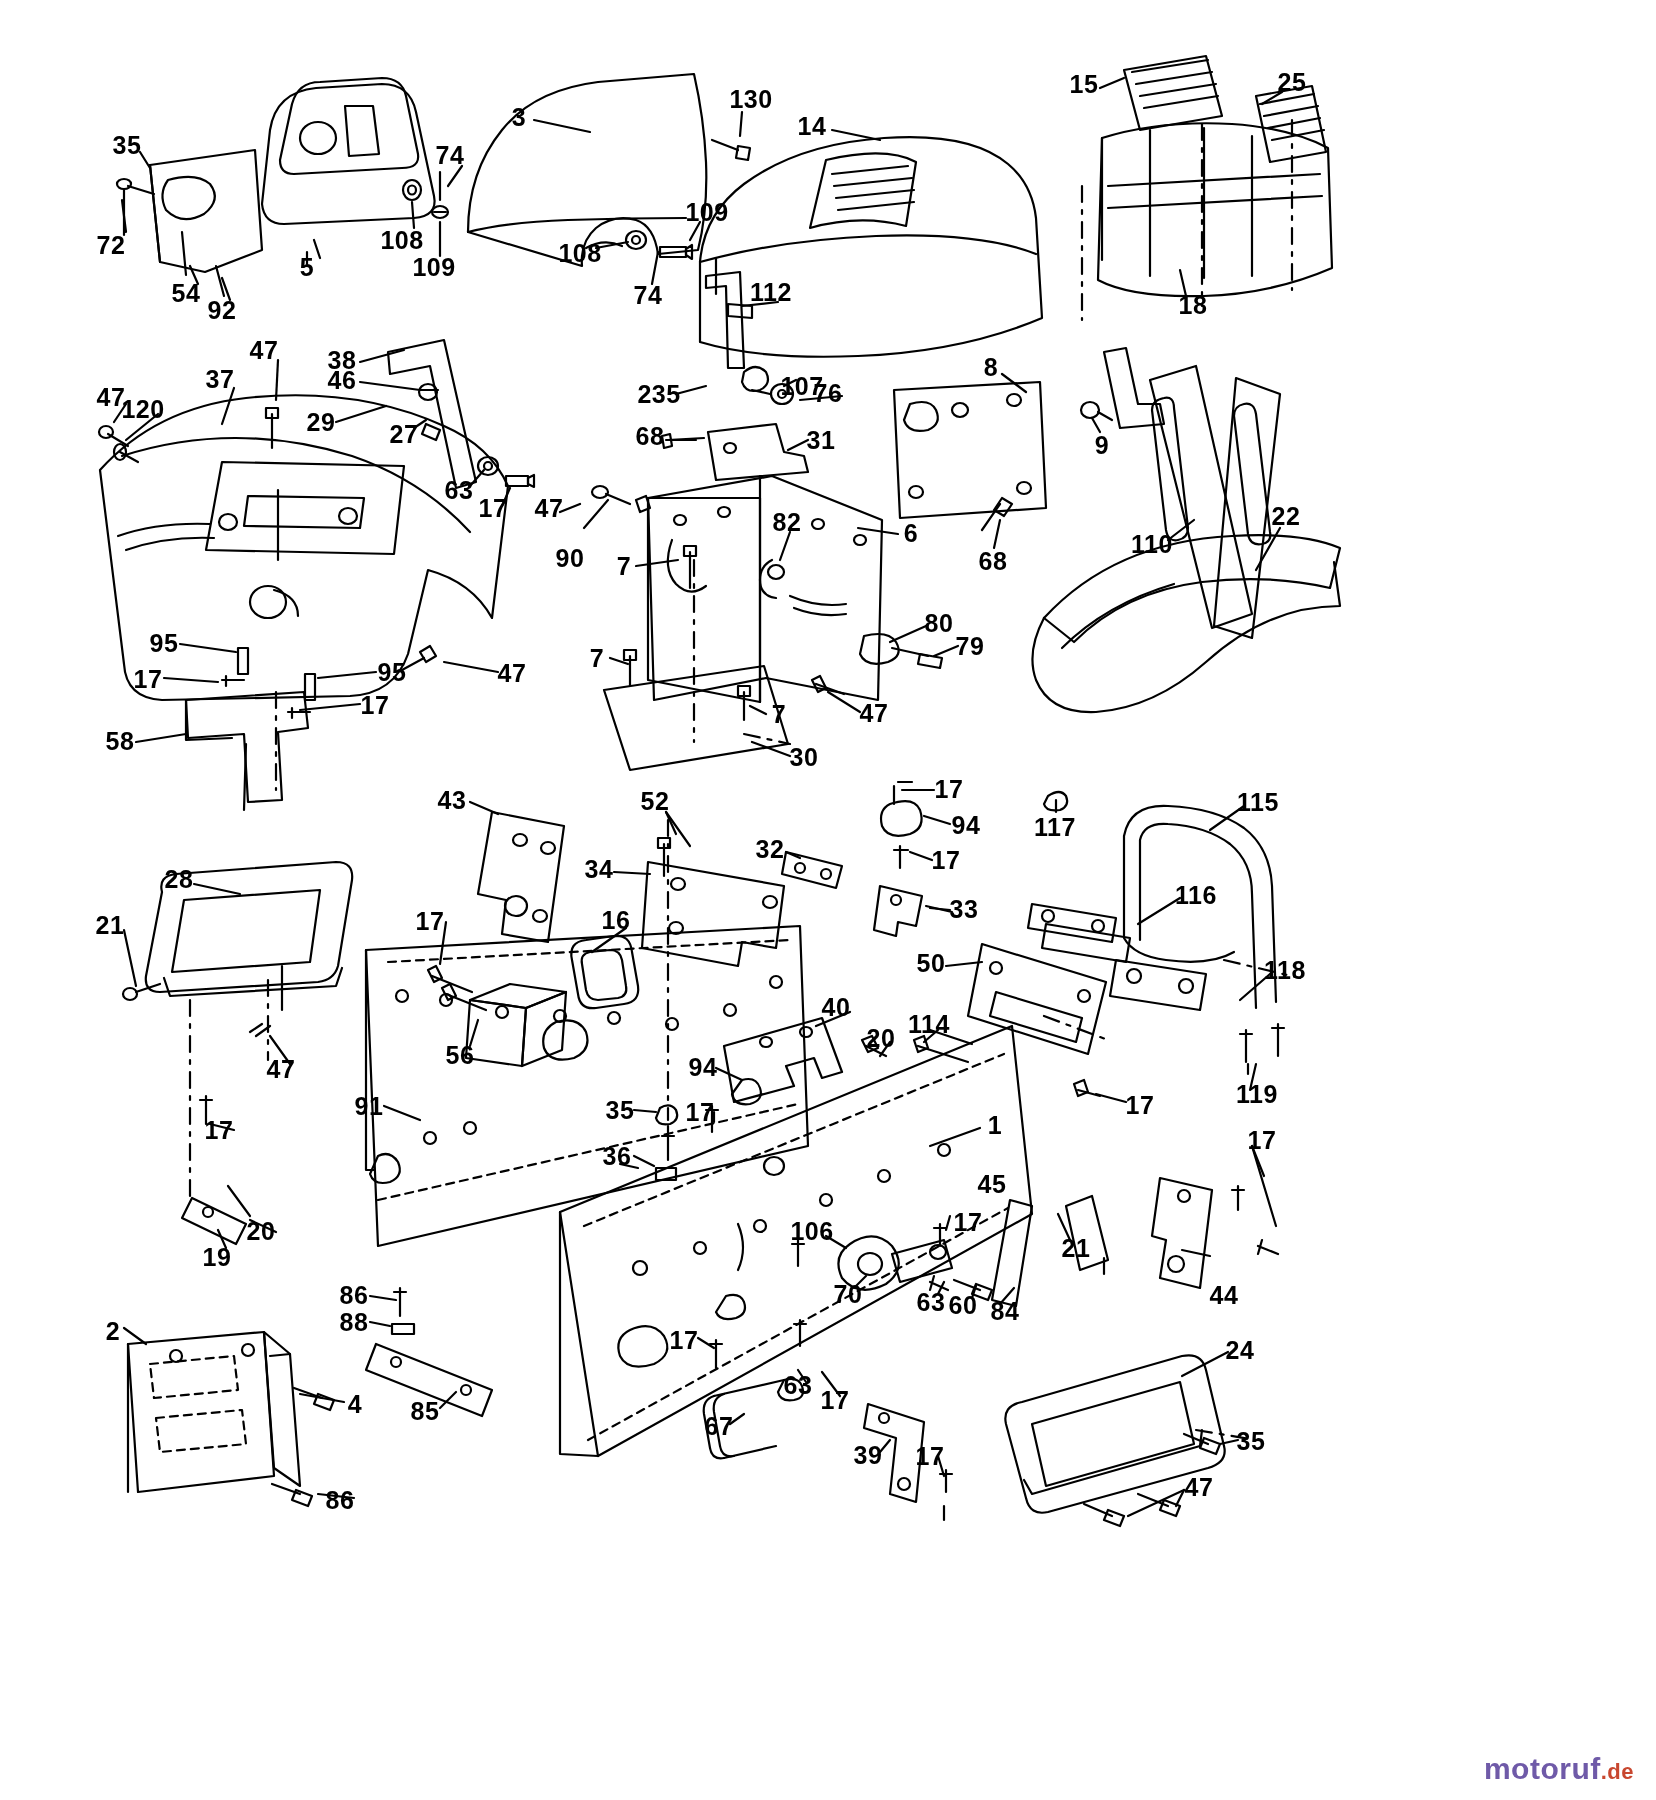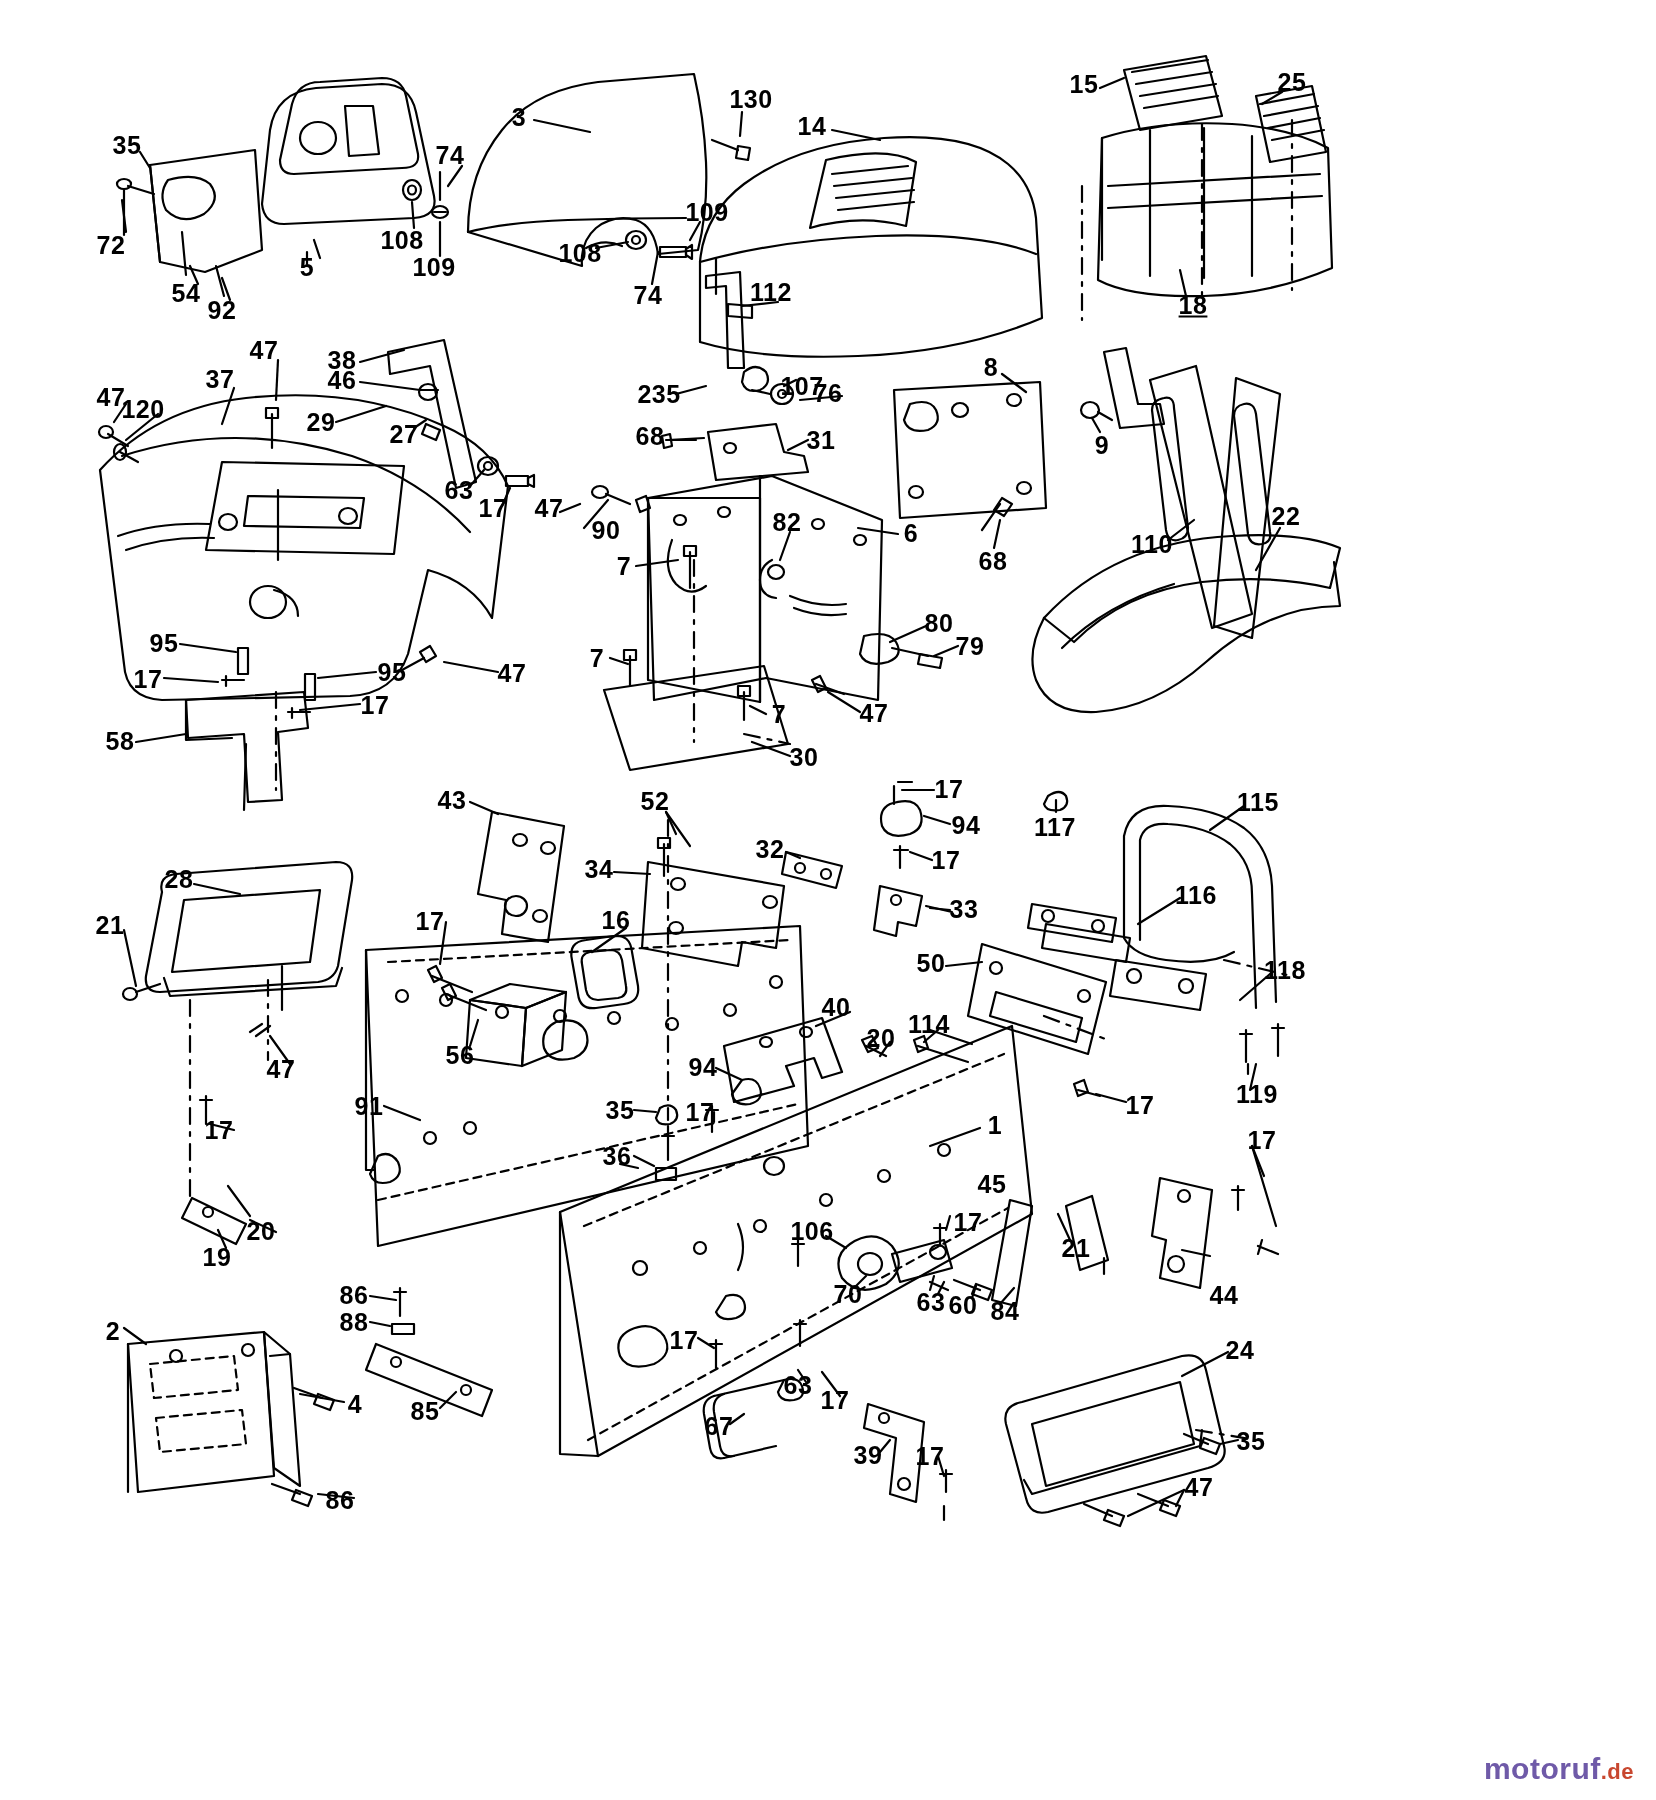--- a/index.html
+++ b/index.html
@@ -519,40 +519,40 @@
       <div class="callout" style="left: 111px; top: 245px;">72</div>
       <div class="callout" style="left: 402px; top: 240px;">108</div>
       <div class="callout" style="left: 434px; top: 267px;">109</div>
       <div class="callout" style="left: 580px; top: 253px;">108</div>
       <div class="callout" style="left: 707px; top: 212px;">109</div>
       <div class="callout" style="left: 307px; top: 267px;">5</div>
       <div class="callout" style="left: 186px; top: 293px;">54</div>
       <div class="callout" style="left: 222px; top: 310px;">92</div>
       <div class="callout" style="left: 648px; top: 295px;">74</div>
       <div class="callout" style="left: 771px; top: 292px;">112</div>
-      <div class="callout" style="left: 1193px; top: 305px; text-decoration: underline;">18</div>
+      <div class="callout" style="left: 1193px; top: 305px;">18</div>
       <div class="callout" style="left: 264px; top: 350px;">47</div>
       <div class="callout" style="left: 342px; top: 360px;">38</div>
       <div class="callout" style="left: 802px; top: 370px; margin-top: 16px;">107</div>
       <div class="callout" style="left: 991px; top: 367px;">8</div>
       <div class="callout" style="left: 342px; top: 380px;">46</div>
       <div class="callout" style="left: 220px; top: 379px;">37</div>
       <div class="callout" style="left: 111px; top: 397px;">47</div>
       <div class="callout" style="left: 143px; top: 409px;">120</div>
       <div class="callout" style="left: 659px; top: 394px;">235</div>
       <div class="callout" style="left: 828px; top: 393px;">76</div>
       <div class="callout" style="left: 321px; top: 422px;">29</div>
       <div class="callout" style="left: 404px; top: 434px;">27</div>
       <div class="callout" style="left: 650px; top: 436px;">68</div>
       <div class="callout" style="left: 821px; top: 440px;">31</div>
       <div class="callout" style="left: 1102px; top: 445px;">9</div>
       <div class="callout" style="left: 459px; top: 490px;">63</div>
       <div class="callout" style="left: 493px; top: 508px;">17</div>
       <div class="callout" style="left: 549px; top: 508px;">47</div>
-      <div class="callout" style="left: 570px; top: 530px; margin-left: 36px;">90</div>
+      <div class="callout" style="left: 570px; top: 558px;">90</div>
       <div class="callout" style="left: 911px; top: 533px;">6</div>
       <div class="callout" style="left: 993px; top: 561px;">68</div>
       <div class="callout" style="left: 1152px; top: 544px;">110</div>
       <div class="callout" style="left: 1286px; top: 516px;">22</div>
       <div class="callout" style="left: 787px; top: 522px;">82</div>
       <div class="callout" style="left: 624px; top: 566px;">7</div>
       <div class="callout" style="left: 939px; top: 623px; text-align: right;">80</div>
       <div class="callout" style="left: 970px; top: 646px;">79</div>
       <div class="callout" style="left: 164px; top: 643px;">95</div>
       <div class="callout" style="left: 148px; top: 679px;">17</div>

